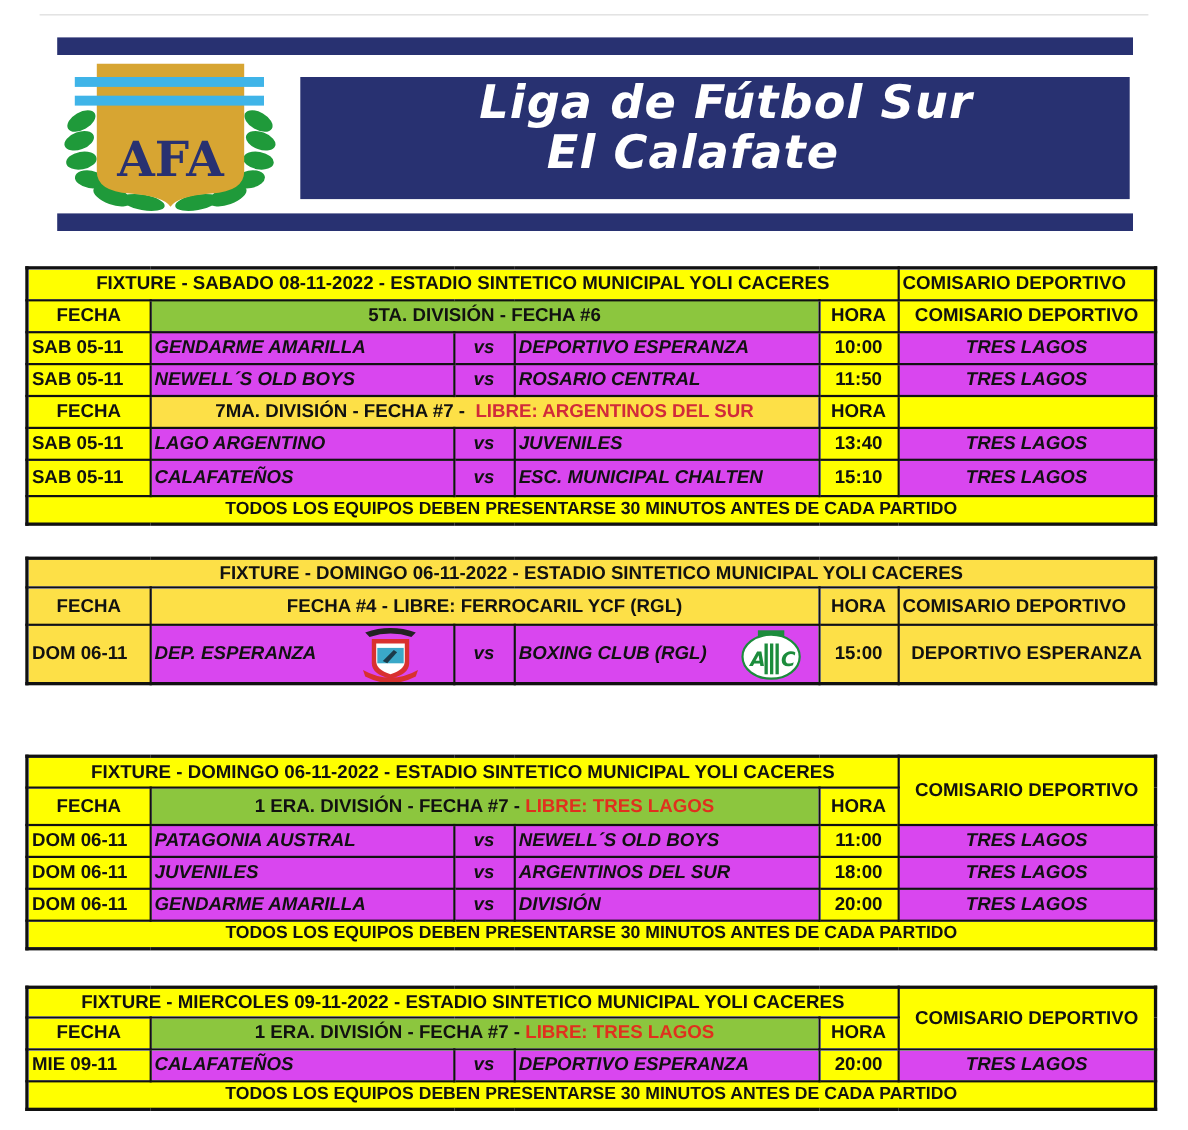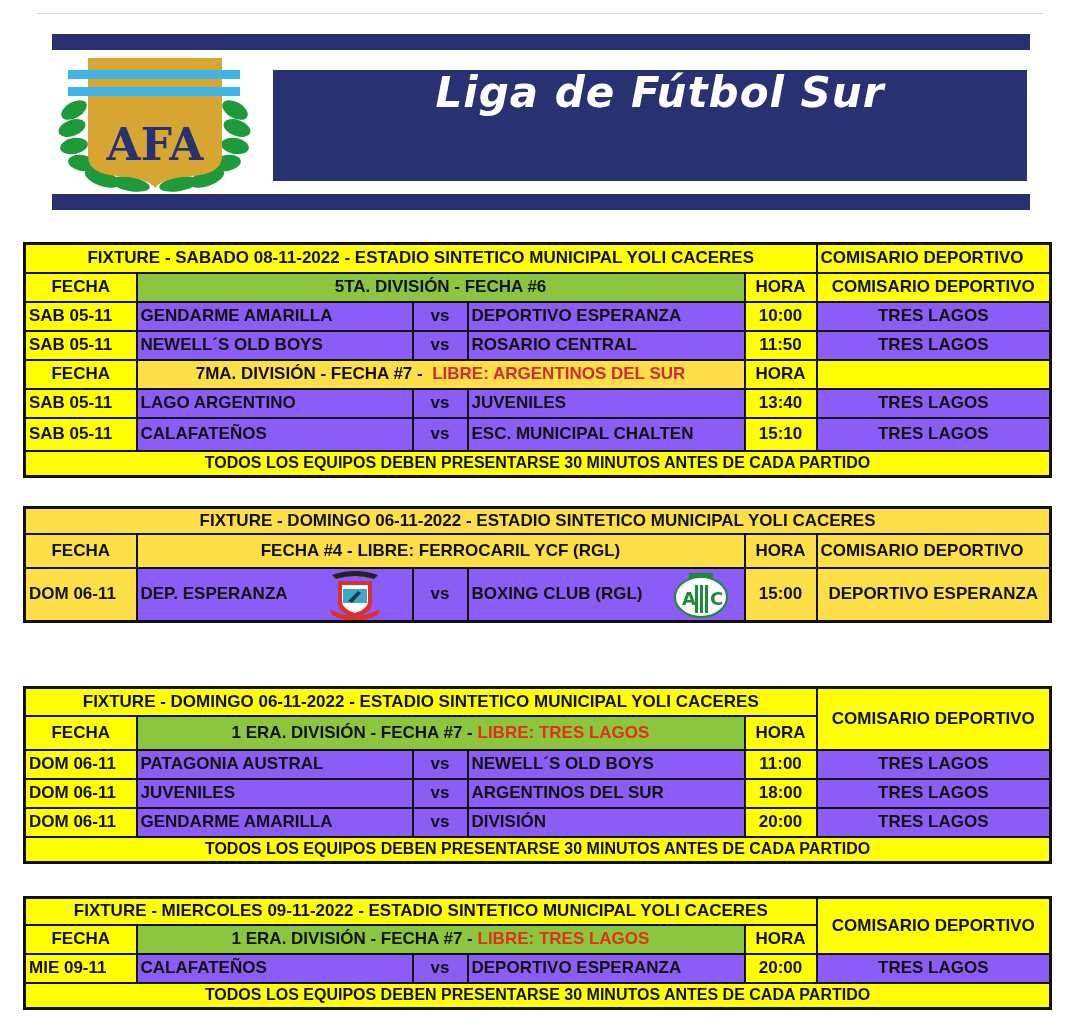--- a/index.html
+++ b/index.html
@@ -24,21 +24,21 @@
     
     table.fx { position: absolute; left: 23px; width: 1026px; border-collapse: collapse; table-layout: fixed;
       border: 3px solid #111; }
     table.fx td { border: 2px solid #111; font-weight: bold; font-size: 17px; white-space: nowrap; overflow: hidden;
       padding: 0 3px; height: 29px; }
     .c { text-align: center; }
     .l { text-align: left; }
     .y { background: #ffff00; }
     .g { background: #8cc63e; }
     .b { background: #fde047; }
-    .w { background: #8b5cf6; }
+    .w { background: #d946ef; font-style: italic; }
     .red { color: #d12a3a; }
     .ored { color: #e0301e; text-align: center; }
     .big { font-size: 20px; }
 
     .crest-cell { position: relative; }
     .crest { position: absolute; top: -2px; }
   </style>
 </head>
 <body>
 
@@ -65,20 +65,21 @@
 
   <path d="M36 2 H170 V100 Q170 118 140 120 Q110 122 103 132 Q96 122 66 120 Q36 118 36 100 Z" fill="#d7a532"></path>
 
   <rect x="16" y="14" width="172" height="9" fill="#3fb4e8"></rect>
   <rect x="16" y="31" width="172" height="9" fill="#3fb4e8"></rect>
 
   <text x="103" y="104" text-anchor="middle" font-family="DejaVu Serif, serif" font-weight="bold" font-size="44" fill="#283171">AFA</text>
 </svg>
 <div class="title-box">
   <div class="title-line l1">Liga de Fútbol Sur</div>
+  <div class="title-line l2">El Calafate</div>
 </div>
 <div class="navy-bar bottom"></div>
 
 <table class="fx" style="top:242px;">
   <colgroup>
     <col style="width:112px">
       <col style="width:276px">
       <col style="width:55px">
       <col style="width:277px">
       <col style="width:72px">

